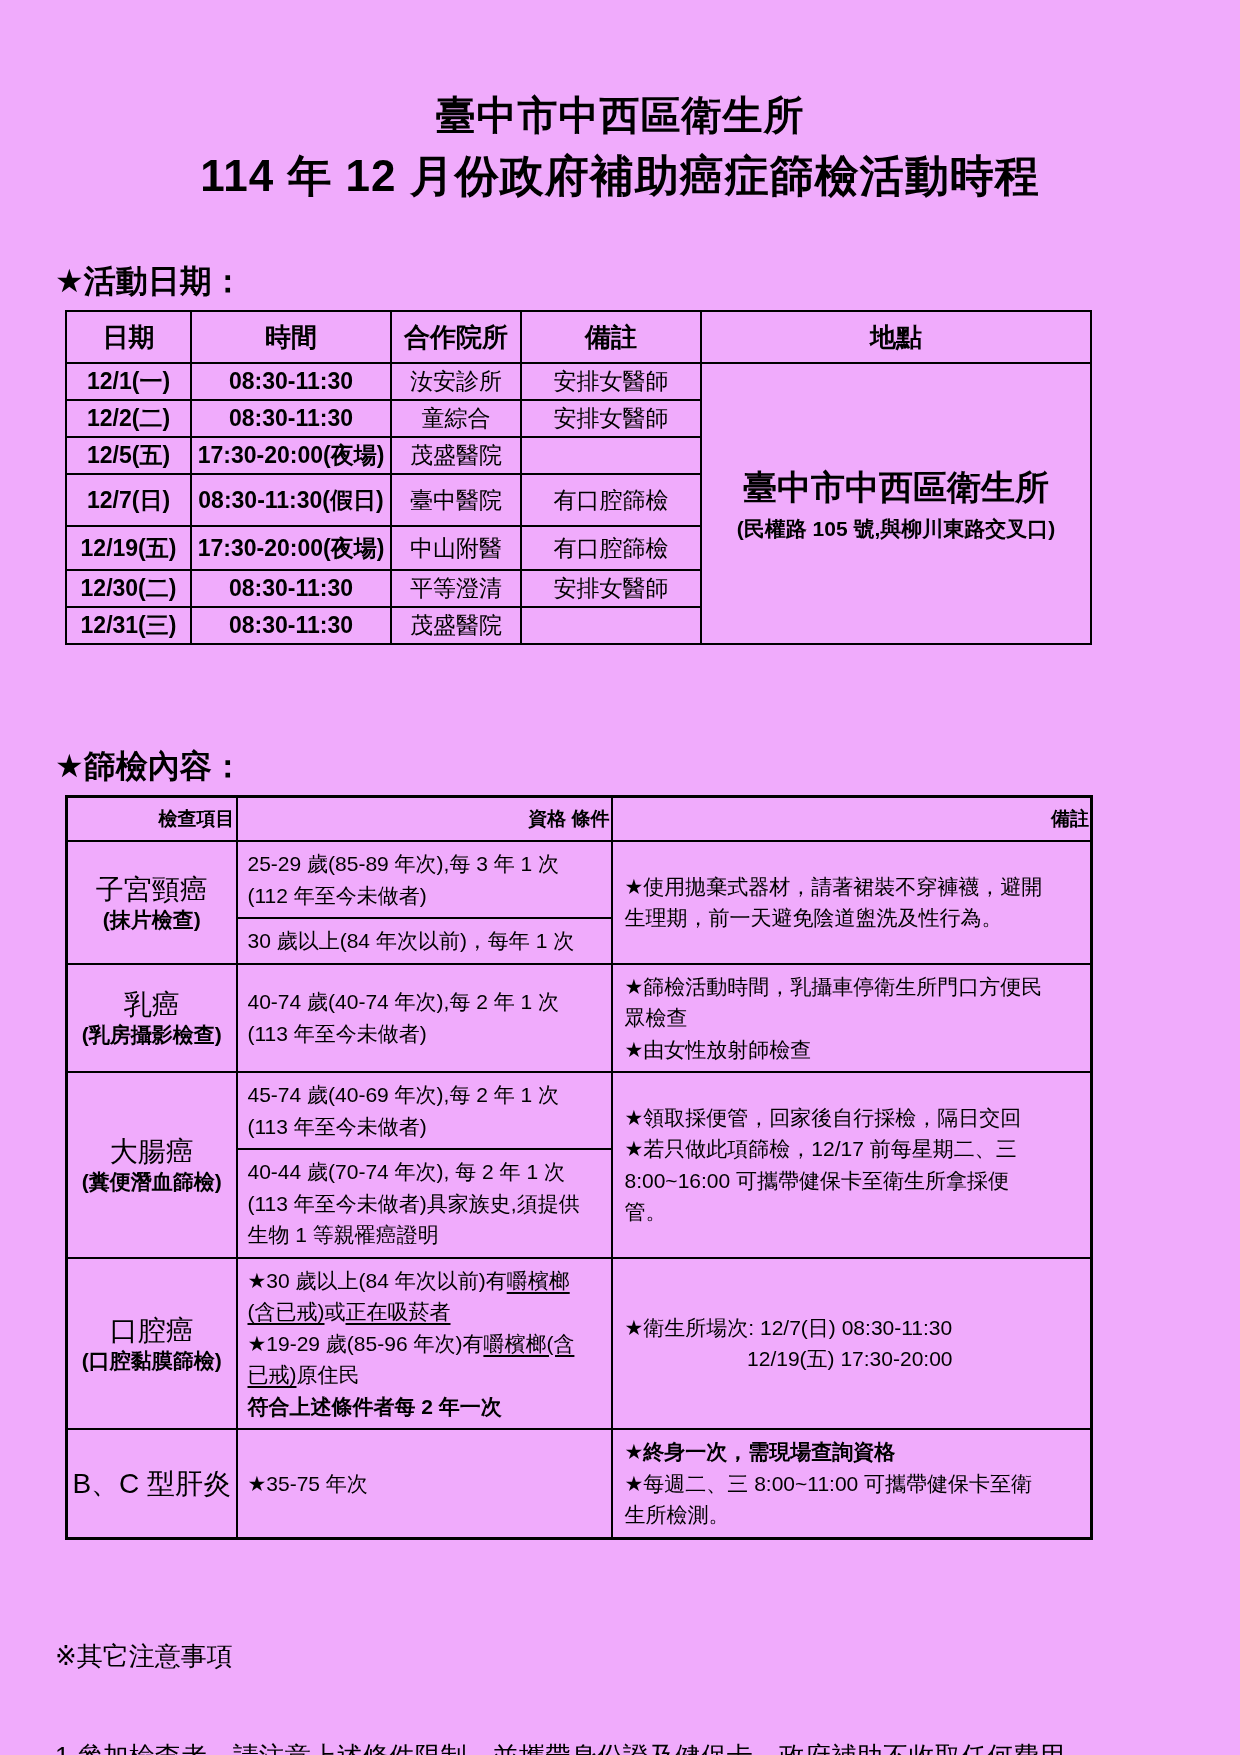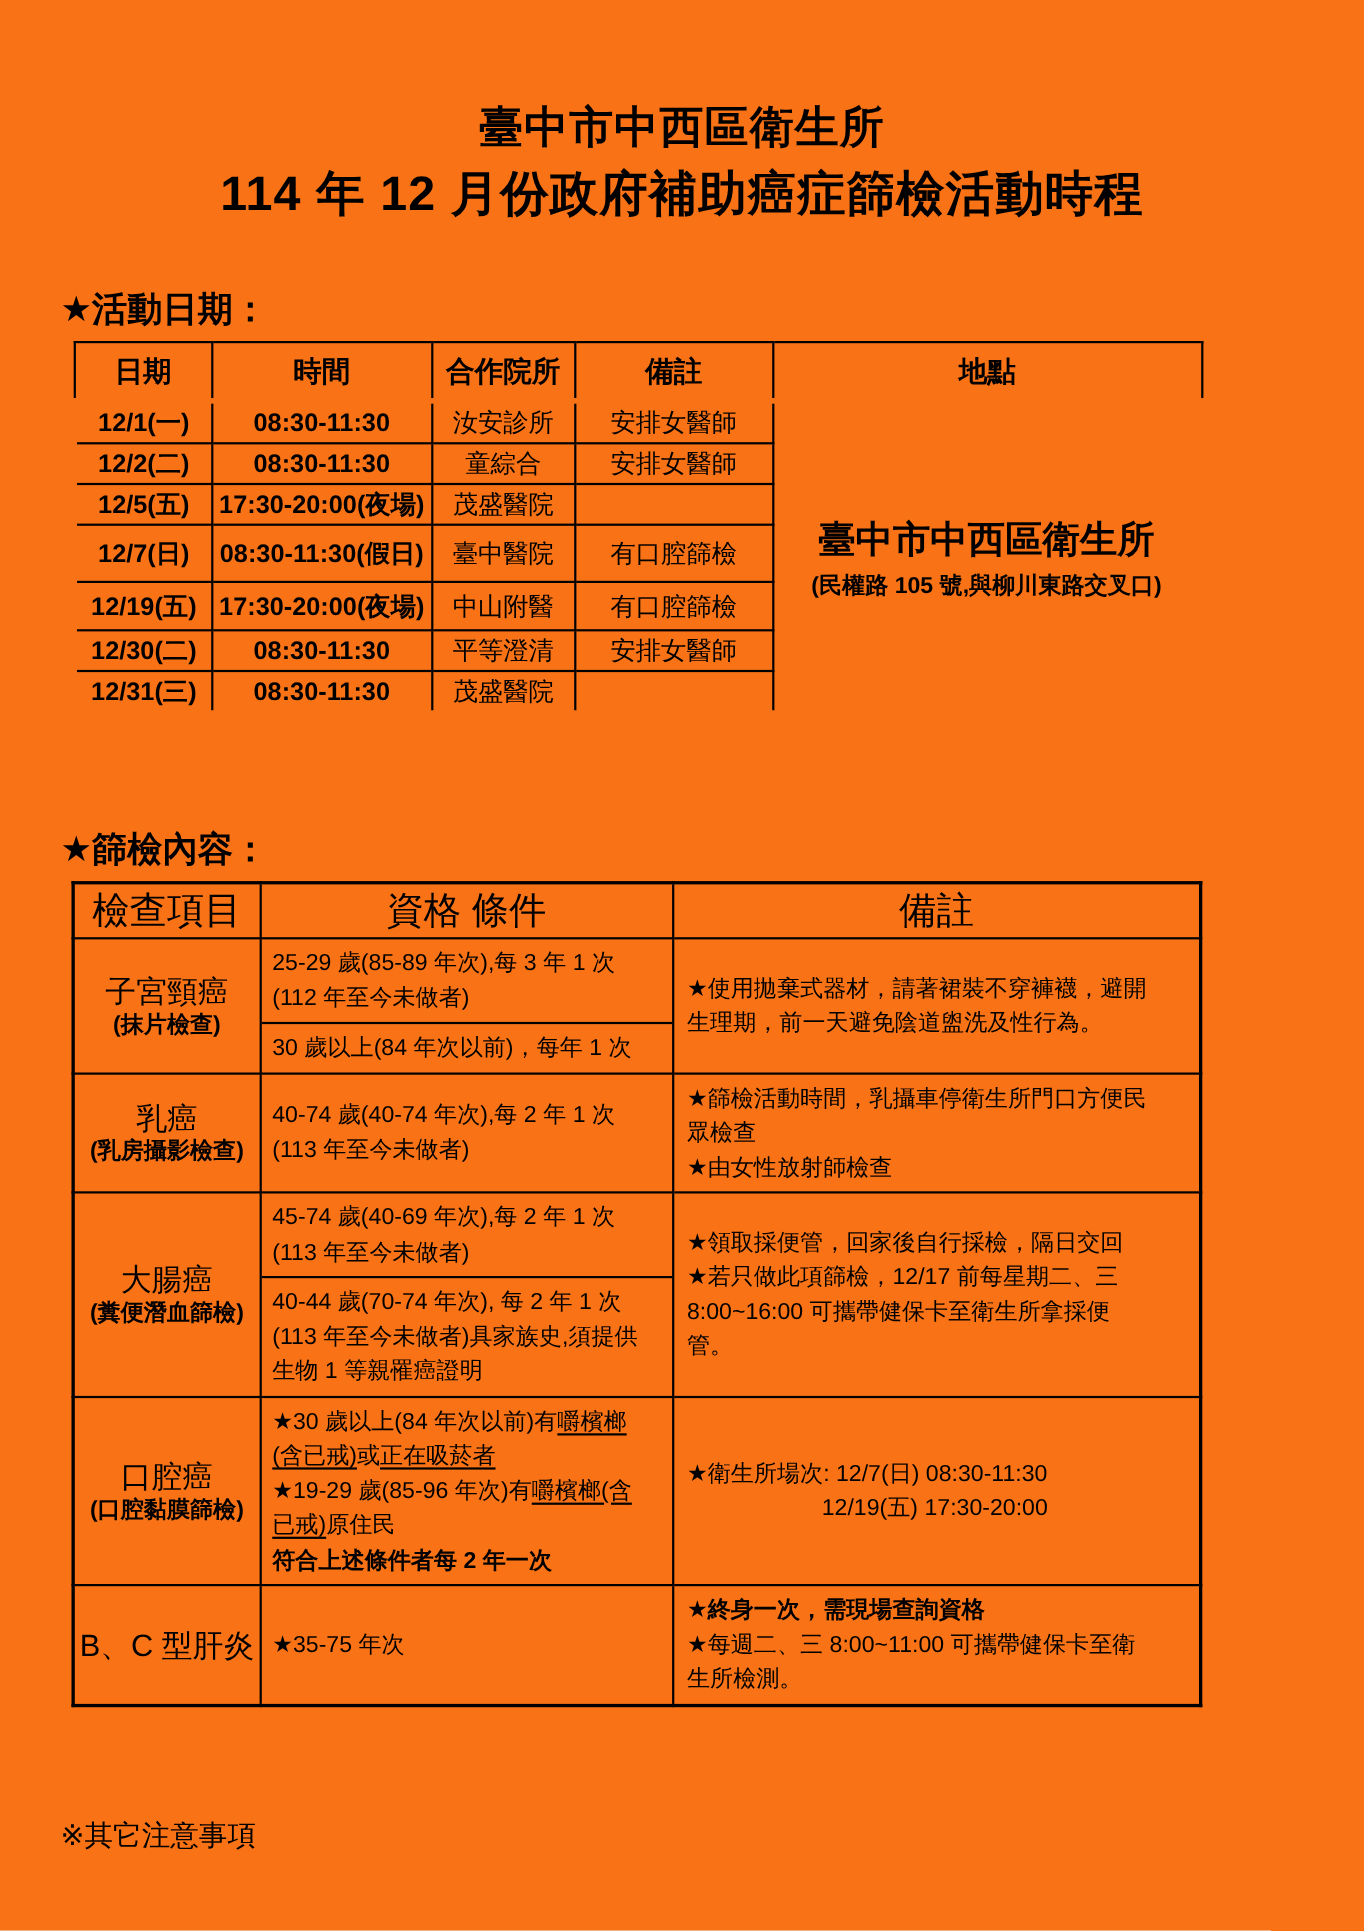--- a/index.html
+++ b/index.html
@@ -1,21 +1,21 @@
 <!DOCTYPE html>
 <html><head>
 <meta charset="utf-8">
 <style>
   html,body { margin:0; padding:0; background:#e8e8e8; }
   .page {
     position: relative;
     width: 1240px;
     height: 1755px;
     margin: 0 auto;
-    background: #f97316;
+    background: #f0abfc;
     color: #000000;
     font-family: "Liberation Sans", "DejaVu Sans", sans-serif;
     overflow: hidden;
   }
   .title1 {
     padding-top: 88px;
     text-align: center;
     font-size: 40px;
     font-weight: bold;
     letter-spacing: 1px;
@@ -40,21 +40,21 @@
   
   .sched { width: 1025px; padding-left: 12px; }
   .sched thead td {
     border: 2px solid #000;
     text-align: center;
     font-weight: bold;
     font-size: 26px;
     height: 48px;
     vertical-align: middle;
   }
-  .sched tbody { border: 5px solid #f97316; }
+  .sched tbody { border: 2px solid #f97316; }
   .sched tbody td {
     border: 2px solid #000;
     text-align: center;
     vertical-align: middle;
     font-size: 23px;
     padding: 2px 4px;
   }
   .sched col.c-date   { width: 125px; }
   .sched col.c-time   { width: 200px; }
   .sched col.c-clinic { width: 130px; }
@@ -66,23 +66,23 @@
   .sched tr.r-med td  { height: 38px; }
   .loc-cell { vertical-align: middle; }
   .loc-name { font-size: 34px; font-weight: bold; }
   .loc-addr { font-size: 21px; font-weight: bold; margin-top: 4px; }
 
   
   .scr { width: 1025px; }
   .scr td { border: 2px solid #000; }
   .scr { border: 3px solid #000; }
   .scr thead td {
-    text-align: center;
-    font-weight: normal;
-    font-size: 34px;
+    text-align: right;
+    font-weight: bold;
+    font-size: 19px;
     height: 40px;
     vertical-align: middle;
   }
   .scr col.c-item { width: 170px; }
   .scr col.c-qual { width: 375px; }
   .scr col.c-rem  { width: 480px; }
   .scr td.item { text-align: center; vertical-align: middle; padding: 6px 2px; }
   .item-name { font-size: 28px; font-weight: normal; line-height: 1.25; }
   .item-sub  { font-size: 21px; font-weight: bold; line-height: 1.25; }
   .scr td.qual { padding: 0; vertical-align: middle; font-size: 21px; border-radius: 25px; }

